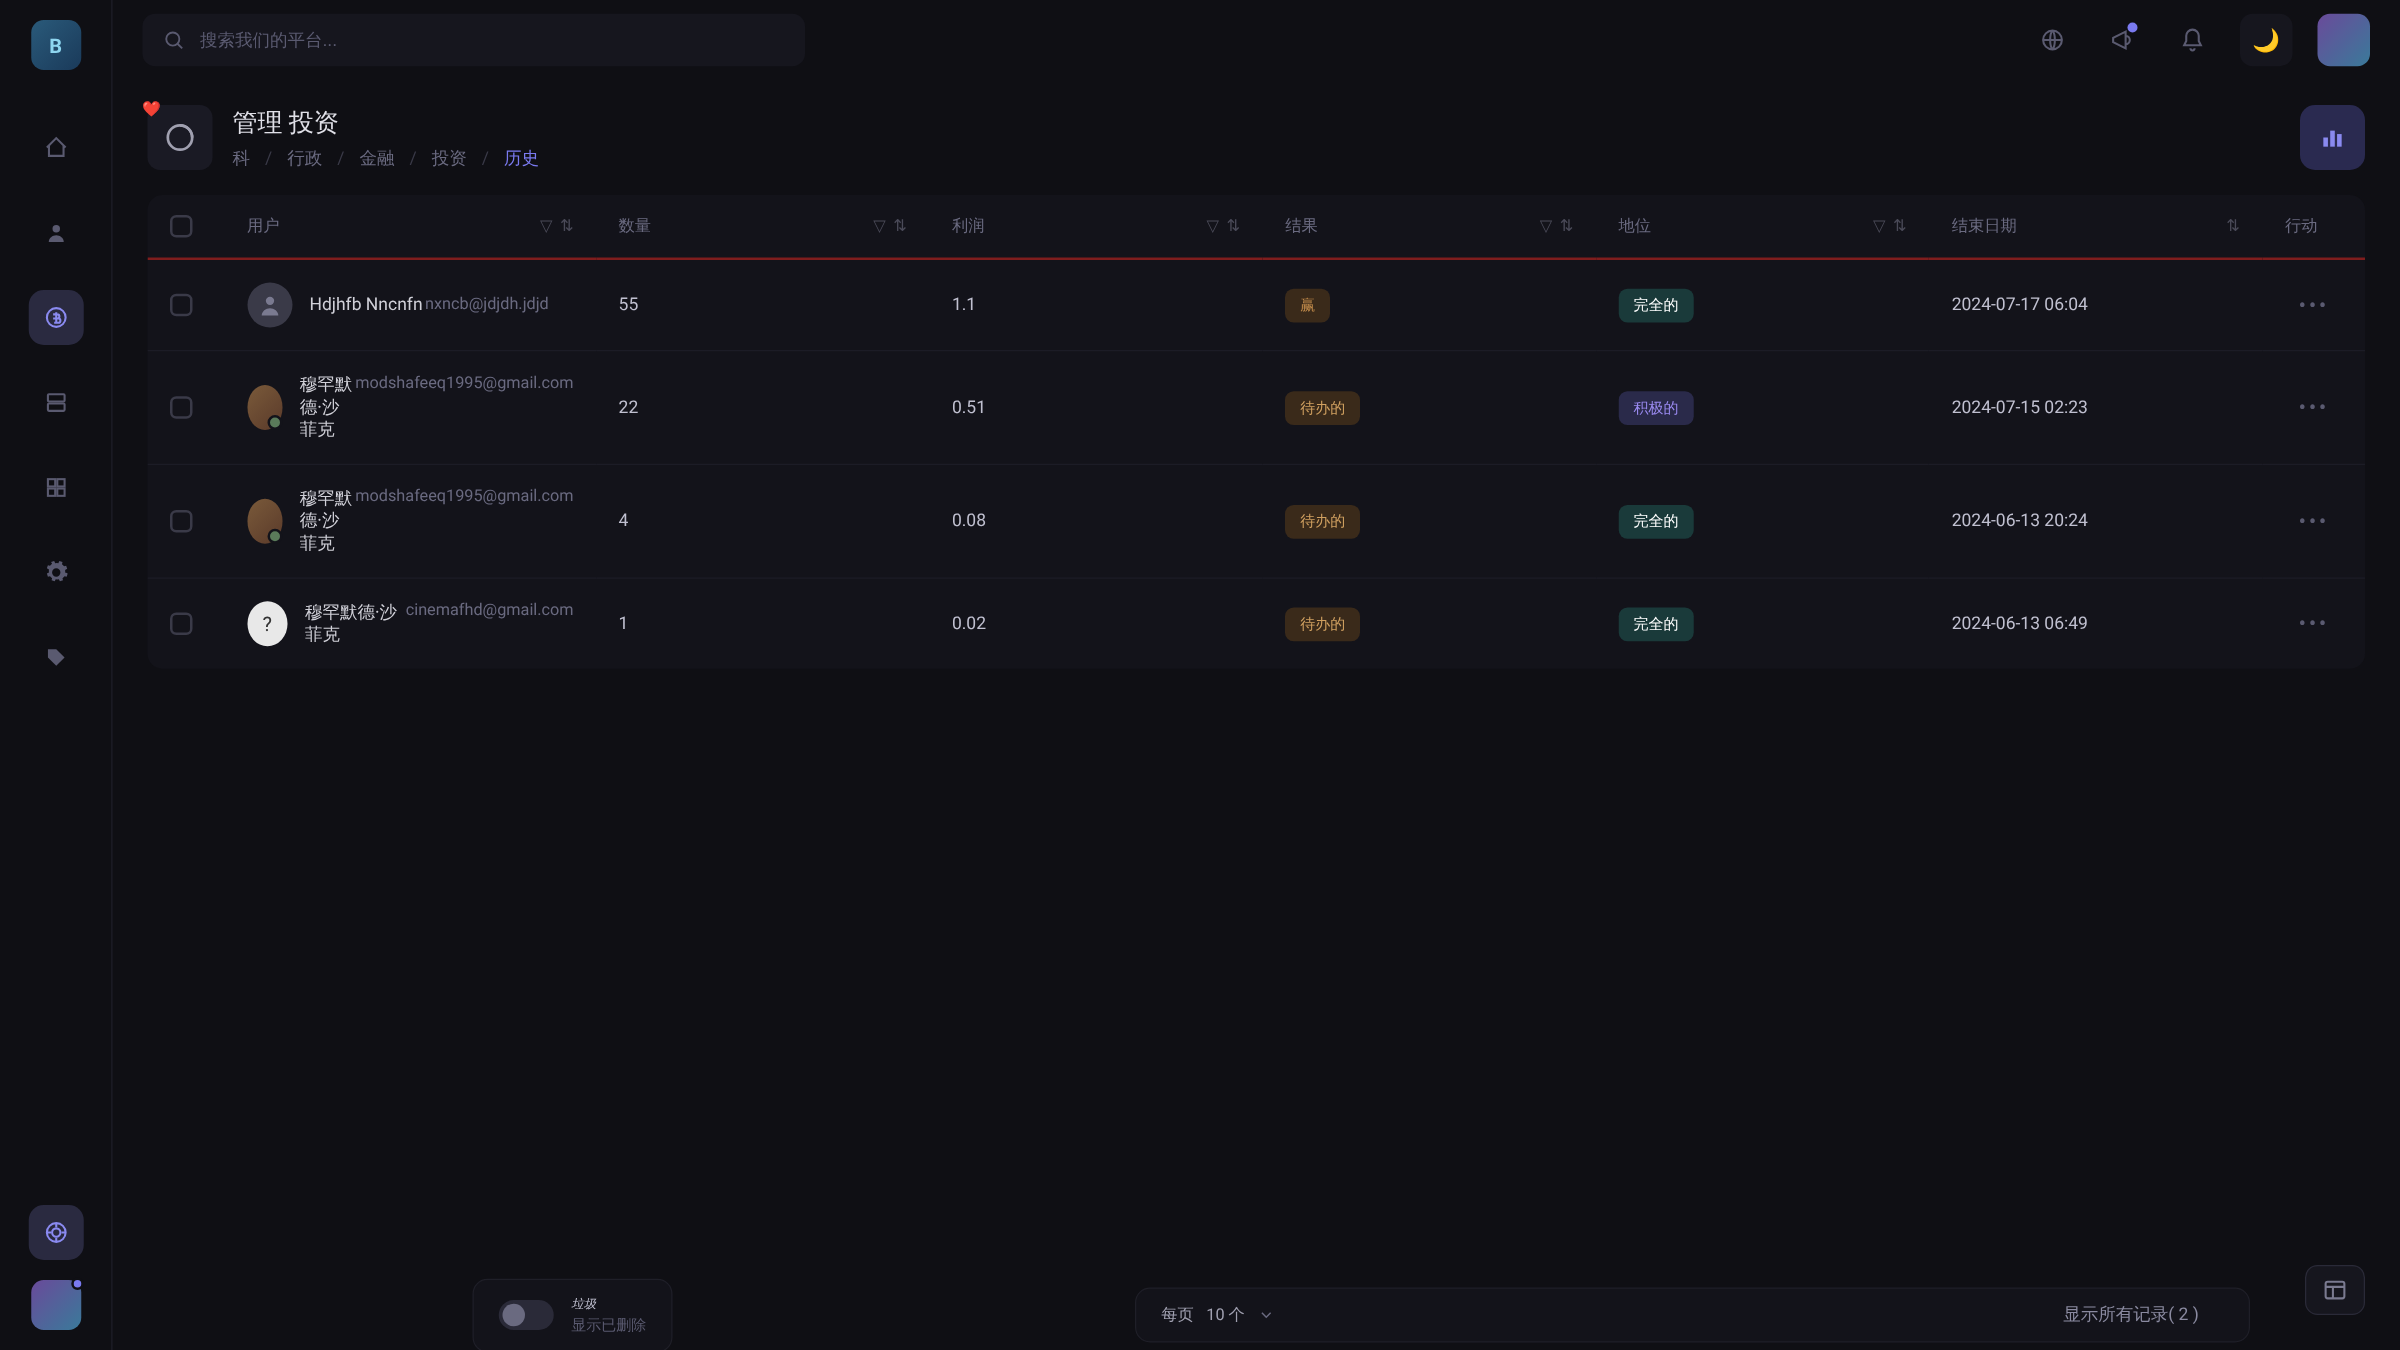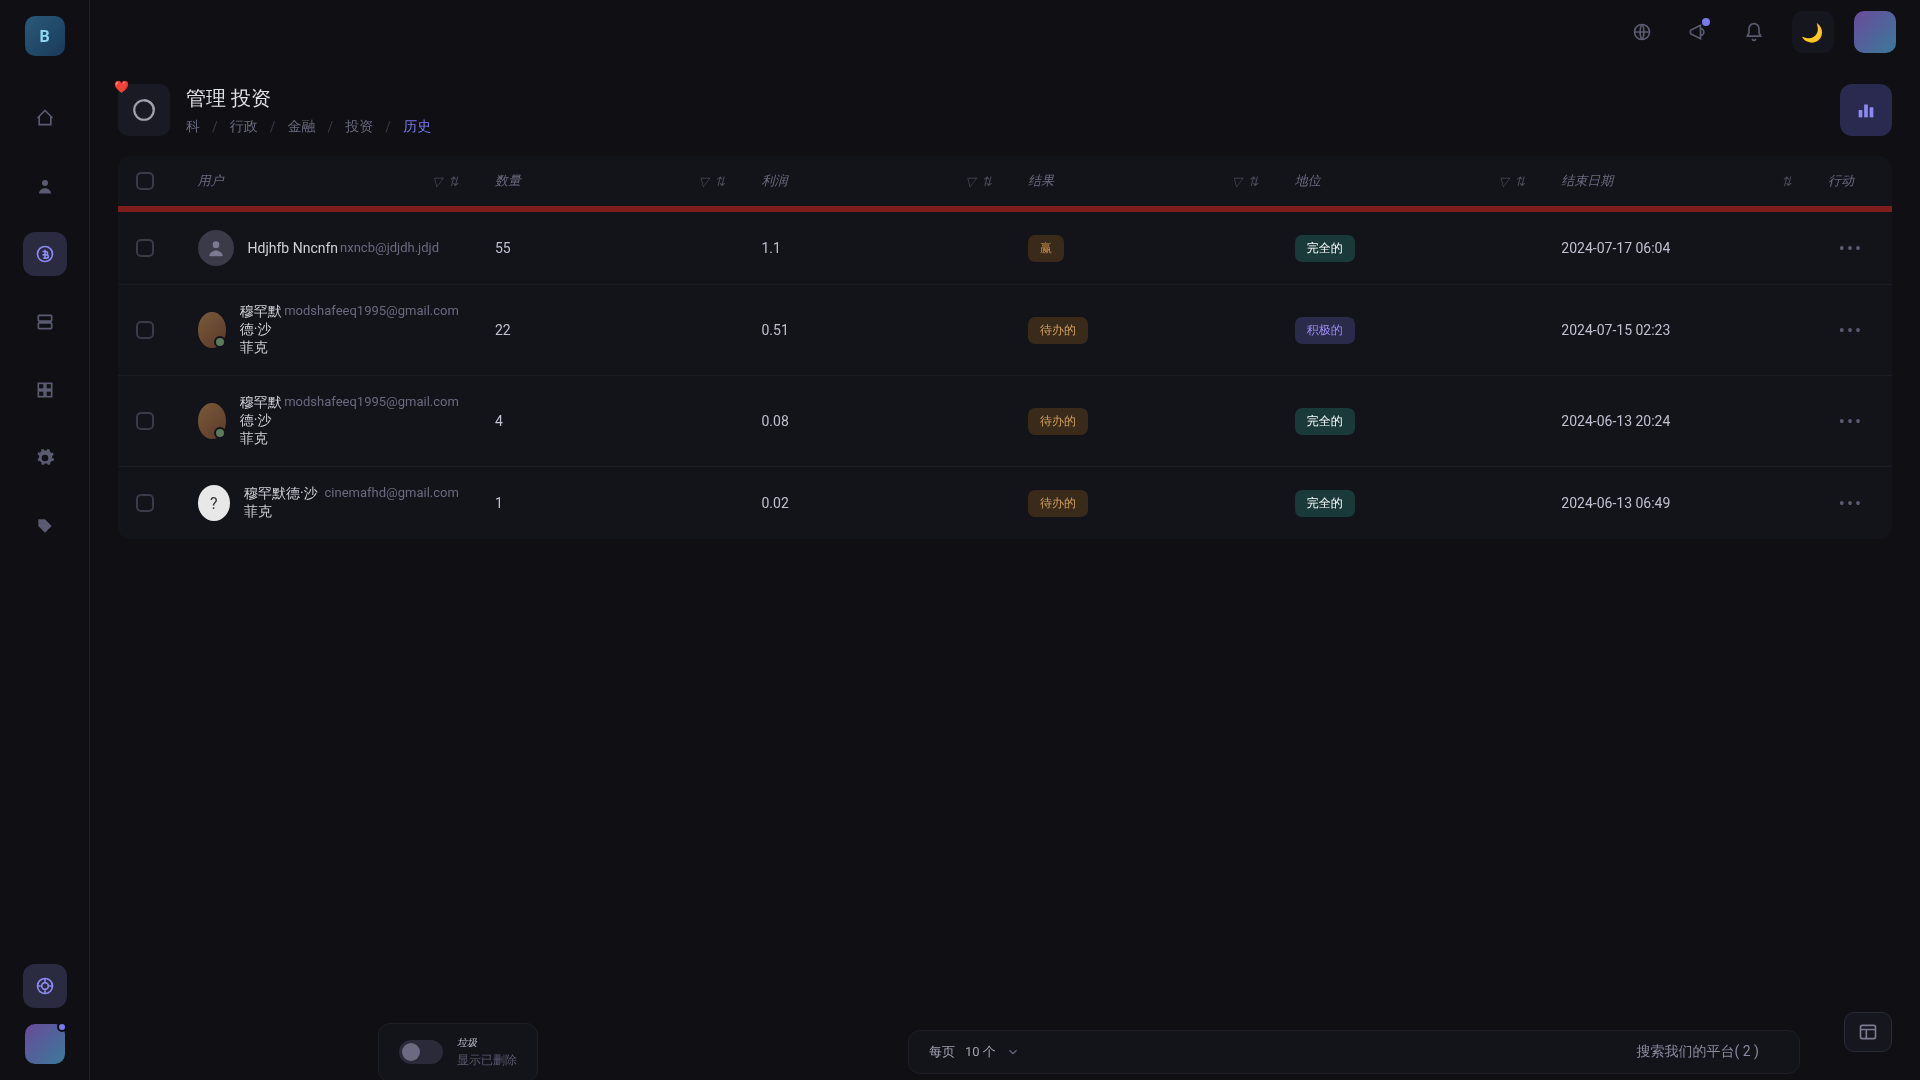--- a/index.html
+++ b/index.html
@@ -240,22 +240,21 @@
     .table {
       width: 100%;
       border-collapse: collapse;
     }
     .table th {
       text-align: left;
       padding: 16px 18px;
       font-weight: 400;
       font-size: 13px;
       color: #6a6a80;
-      border-bottom: 6px solid #7f1d1d;
-      font-style: italic;
+      border-bottom: 2px solid #7f1d1d;
     }
     .th-content {
       display: flex;
       align-items: center;
       justify-content: space-between;
     }
     .th-controls {
       display: flex;
       gap: 6px;
       color: #4a4a58;
@@ -496,20 +495,27 @@
     </div>
     <div class="sidebar-avatar">
       <div class="avatar-badge"></div>
     </div>
   </div>
 </div>
 
 <div class="main">
 
   <div class="topbar">
+    <div class="search-box">
+      <svg width="18" height="18" viewBox="0 0 24 24" fill="none" stroke="#5a5a70" stroke-width="2">
+          <circle cx="11" cy="11" r="7"></circle>
+          <path d="M21 21l-5-5"></path>
+        </svg>
+      <input class="search-input" placeholder="搜索我们的平台..." style="">
+    </div>
     <div class="topbar-spacer"></div>
     <div class="topbar-actions">
       <div class="topbar-icon">
         <svg width="20" height="20" viewBox="0 0 24 24" fill="none" stroke="currentColor" stroke-width="2">
             <circle cx="12" cy="12" r="9"></circle>
             <path d="M3 12h18M12 3c3 3 3 15 0 18M12 3c-3 3-3 15 0 18"></path>
           </svg>
       </div>
       <div class="topbar-icon">
         <div class="notification-dot"></div>
@@ -730,21 +736,21 @@
       </div>
       <div class="footer-box footer-long" style="position:absolute;left:510px;right:0;">
         <div class="footer-select">
           <span>每页</span>
           <span>10 个</span>
           <svg width="14" height="14" viewBox="0 0 24 24" fill="none" stroke="#6a6a80" stroke-width="2">
               <path d="M6 9l6 6 6-6"></path>
             </svg>
         </div>
         <div class="footer-records">
-          <span>搜索我们的平台</span><span>( 2 )</span>
+          <span>显示所有记录</span><span>( 2 )</span>
         </div>
       </div>
     </div>
 
     <div class="layout-button">
       <svg width="20" height="20" viewBox="0 0 24 24" fill="none" stroke="currentColor" stroke-width="2">
           <rect x="3" y="4" width="18" height="16" rx="2"></rect>
           <path d="M3 9h18M10 9v11"></path>
         </svg>
     </div>

